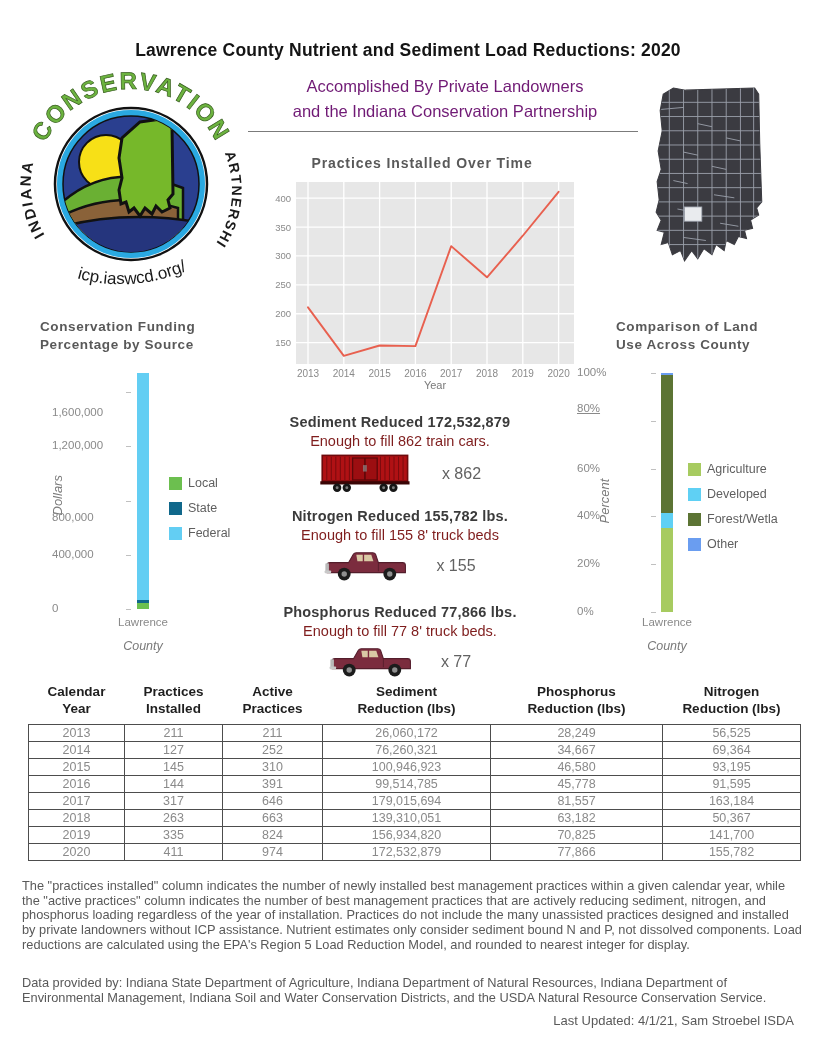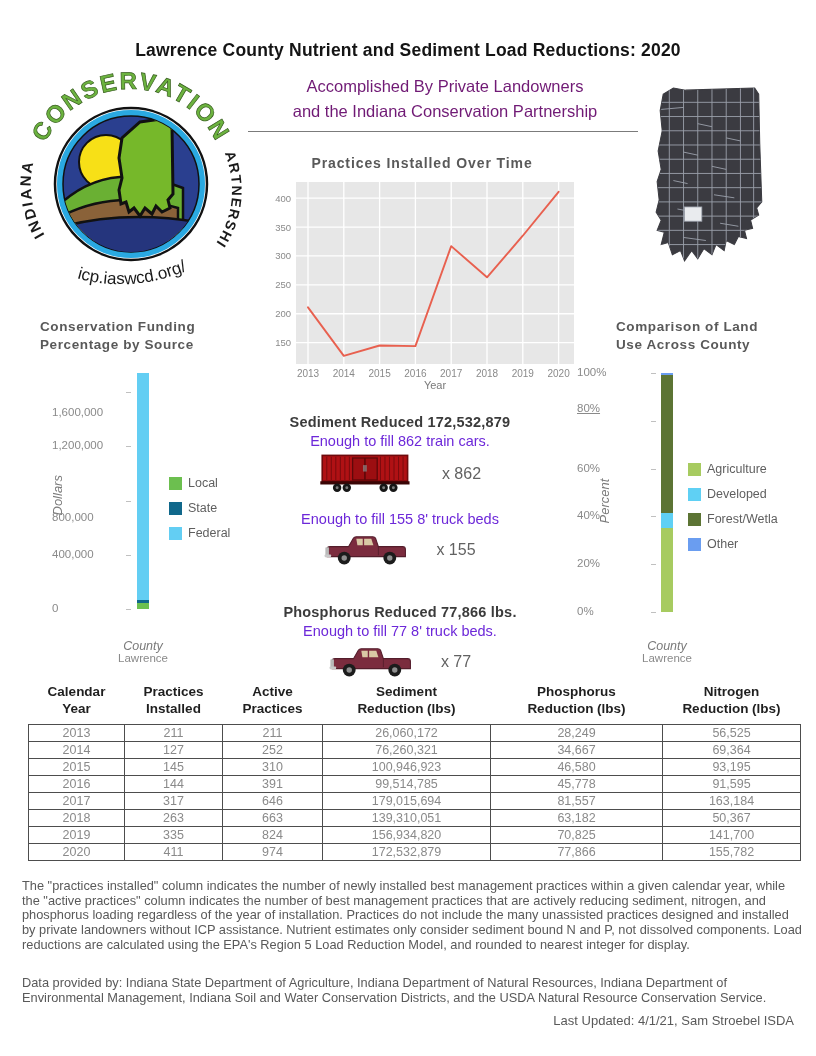--- a/index.html
+++ b/index.html
@@ -11,33 +11,33 @@
   .subtitle{left:248px;top:74px;width:394px;text-align:center;font-size:16.5px;color:#701a75;line-height:25px;}
   .divider{left:248px;top:131px;width:390px;height:0;border-top:1.6px solid #7b7b7b;}
 
   .chart-title{font-weight:700;color:#595959;letter-spacing:.9px;font-size:14px;}
   .line-chart-title{left:262px;top:155px;width:320px;text-align:center;}
   .side-title{font-weight:700;color:#595959;letter-spacing:.6px;font-size:13.5px;line-height:17.5px;}
 
   
   .tick-label{position:absolute;text-align:left;font-size:11.5px;color:#8a8a8a;}
   .tick-dash{position:absolute;height:1px;background:#c0c0c0;}
-  .axis-cat{position:absolute;text-align:center;font-size:11.5px;color:#8a8a8a;margin-top:36px;}
+  .axis-cat{position:absolute;text-align:center;font-size:11.5px;color:#8a8a8a;}
   .axis-name{position:absolute;text-align:center;font-style:italic;font-size:12.5px;color:#7a7a7a;}
   .rot-label{position:absolute;font-style:italic;font-size:13px;color:#7a7a7a;transform:rotate(-90deg);transform-origin:center;white-space:nowrap;}
   .bar{position:absolute;display:flex;flex-direction:column-reverse;width:12px;}
   .legend{position:absolute;}
   .legend-item{display:flex;align-items:center;gap:6px;margin-bottom:11px;white-space:nowrap;overflow:hidden;}
   .legend-swatch{width:13px;height:13px;flex:0 0 13px;}
   .legend-text{font-size:12.5px;color:#5f5f5f;}
 
   
   .reduction{position:absolute;left:240px;width:320px;text-align:center;}
   .reduction-heading{font-size:14.5px;font-weight:700;color:#3b3b3b;letter-spacing:.2px;}
-  .reduction-sub{font-size:14.5px;color:#6d28d9;margin-top:3px;}
+  .reduction-sub{font-size:14.5px;color:#7f1d1d;margin-top:3px;}
   .icon-row{display:flex;align-items:center;justify-content:center;gap:26px;margin-top:4px;}
   .multiplier{font-size:16px;color:#626262;}
 
   
   #main-table{position:absolute;left:28px;top:684px;width:772px;border-collapse:collapse;table-layout:fixed;}
   #main-table th{font-size:13.5px;font-weight:700;color:#1f1f1f;line-height:16.5px;padding:0 0 7px 0;border:none;vertical-align:top;margin-top:18px;}
   #main-table td{font-size:12.5px;color:#8a8a8a;text-align:center;height:16px;padding:0;border:1px solid #4d4d4d;}
   #main-table tbody{border:1.5px solid #3d3d3d;}
 
   .footer-para{position:absolute;left:22px;width:780px;font-size:12.8px;line-height:14.7px;color:#595959;}
@@ -251,20 +251,21 @@
             <circle cx="43" cy="53" r="2.3"></circle>
           <circle cx="100" cy="53" r="2.3"></circle>
             <circle cx="115" cy="53" r="2.3"></circle>
         </g>
       </svg>
       <div class="multiplier">x 862</div>
     </div>
   </div>
 
   <div class="reduction" style="top:508px">
+    <div class="reduction-heading">Nitrogen Reduced 155,782  lbs.</div>
     <div class="reduction-sub">Enough to fill 155 8' truck beds</div>
     <div class="icon-row">
       <svg width="86" height="37" viewBox="0 0 120 52">
         <path d="M4,36 L4,26 Q4,22 8,22 L34,22 L41,10 Q42,8 45,8 L68,8 Q71,8 72,10 L76,22 L110,22 Q114,22 114,26 L114,36 Z" fill="#7b2c3e" stroke="#531d2b" stroke-width="1.5"></path>
         <path d="M45,11 L54,11 L54,20 L46.5,20 Z" fill="#d9c9a5"></path>
         <path d="M56,11 L66,11 L69,20 L56,20 Z" fill="#d9c9a5"></path>
         <rect x="1.5" y="23" width="5" height="11" rx="1" fill="#b9b9b9"></rect>
         <rect x="0.5" y="33" width="9" height="4" rx="1" fill="#c9c9c9"></rect>
         <circle cx="28" cy="38" r="9" fill="#1c1c1c"></circle>
           <circle cx="28" cy="38" r="3.8" fill="#8f8f8f"></circle>

